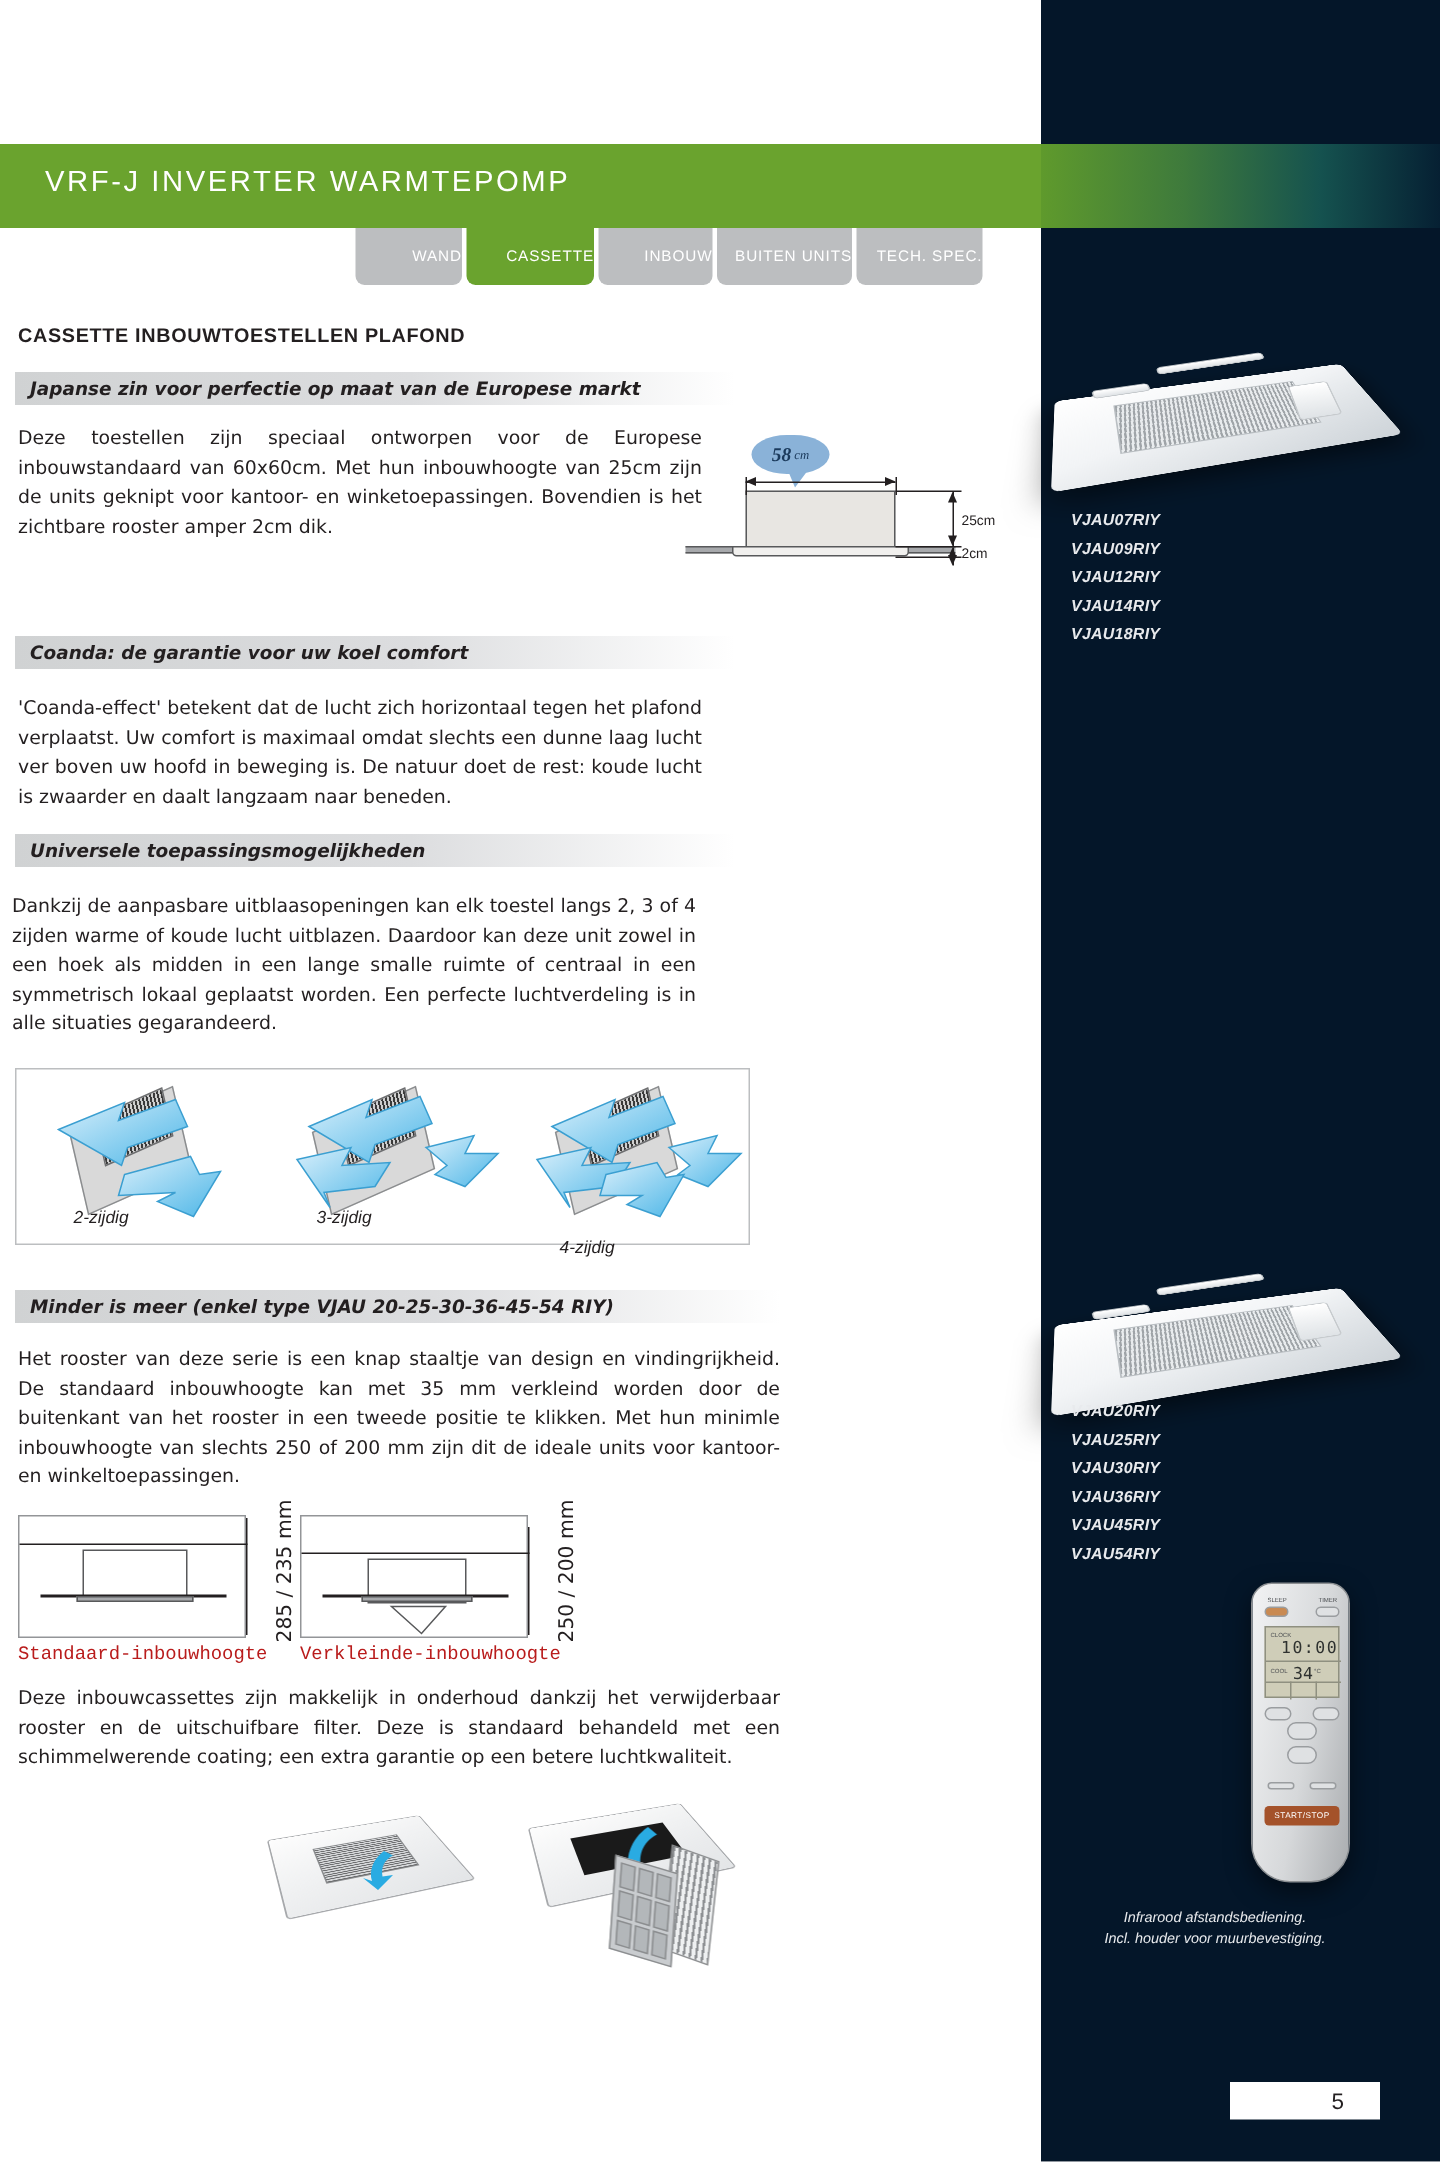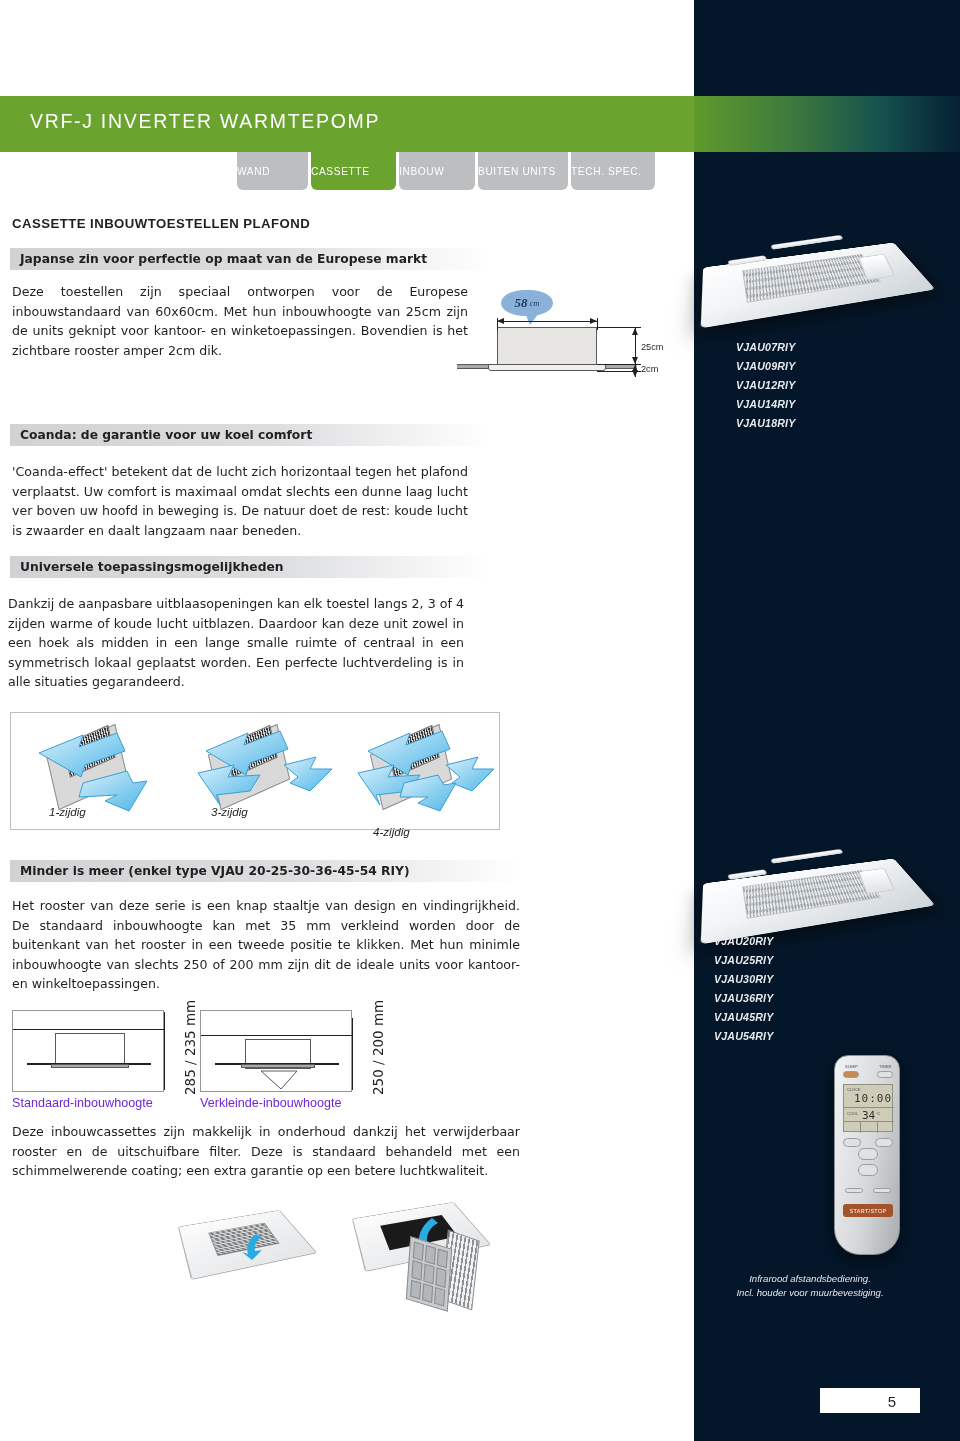--- a/index.html
+++ b/index.html
@@ -37,35 +37,35 @@
     background: linear-gradient(to right, #5f9a2c 0%, #3e7a3c 36%, #15524f 70%, #062033 100%);
   }
 
   
   .tabs { position: absolute; left: 237px; top: 152px; height: 38px; }
   .tab {
     position: absolute; top: 0; height: 38px;
     background: #bcbec0; border-radius: 0 0 6px 6px;
     color: #ffffff; font-size: 10.2px; letter-spacing: .6px;
     font-family: "Liberation Sans", sans-serif;
-    display: flex; align-items: center; justify-content: flex-start;
+    display: flex; align-items: center; justify-content: flex-end;
   }
   .tab.active { background: #6aa32e; }
 
   
   .content { position: absolute; left: 0; top: 0; width: 694px; height: 1441px; }
 
   h2.sec-title {
     position: absolute; font-size: 13.2px; font-weight: bold; color: #231f20;
     letter-spacing: .45px; font-family: "Liberation Sans", sans-serif;
   }
   .bar-head {
     position: absolute; height: 22px;
     background: linear-gradient(to right, #d0d2d3 0%, #dcdddf 55%, #ffffff 100%);
-    display: flex; align-items: center;
+    display: flex; align-items: center; font-style: italic;
   }
   .bar-head span {
     font-size: 12.3px; font-weight: bold; color: #231f20;
     padding-left: 10px; font-family: "DejaVu Sans", sans-serif;
   }
   p.body {
     position: absolute; font-size: 12.6px; line-height: 19.5px;
     color: #231f20; text-align: justify; font-family: "DejaVu Sans", sans-serif;
   }
 
@@ -141,22 +141,22 @@
   .hdraw { position:absolute; border:1px solid #939598; background:#fff; }
   .hdraw .ceil-line { position:absolute; background:#231f20; }
   .hdraw .box { position:absolute; border:1px solid #58595b; background:#fff; }
   .hdraw .grl { position:absolute; background:#a7a9ac; border:1px solid #58595b; }
   .vlabel {
     position:absolute; font-size:13.5px; color:#231f20;
     font-family:"DejaVu Sans", sans-serif;
     transform: rotate(-90deg); transform-origin: left top; white-space:nowrap;
   }
   .hcaption {
-    position:absolute; font-size:12.6px; color:#6d28d9;
-    font-family:Liberation Sans, sans-serif; white-space:nowrap;
+    position:absolute; font-size:12.6px; color:#b91c1c;
+    font-family:Liberation Mono, monospace; white-space:nowrap;
   }
 
   
   .model-list {
     position:absolute; color:#e8eaed; font-style:italic; font-weight:bold;
     font-size:10.6px; line-height:19px; letter-spacing:.2px;
     font-family:"Liberation Sans", sans-serif;
   }
   .remote-caption {
     position:absolute; color:#e8eaed; font-style:italic; font-size:9.6px;
@@ -312,21 +312,21 @@
       <svg style="position:absolute; left:10px; top:12px;" width="140" height="104">
         <defs>
           <linearGradient id="ag1" x1="0" y1="0" x2="1" y2="1">
             <stop offset="0%" stop-color="#d9effb"></stop>
               <stop offset="100%" stop-color="#4cb6e7"></stop>
           </linearGradient>
         </defs>
         <path d="M18 28 L62 10 L58 22 L96 8 L104 26 L64 40 L60 52 Z" fill="url(#ag1)" stroke="#3b9fd1" stroke-width="1"></path>
         <path d="M62 58 L106 46 L112 58 L126 56 L108 86 L84 76 L96 70 L58 72 Z" fill="url(#ag1)" stroke="#3b9fd1" stroke-width="1"></path>
       </svg>
-      <div class="af-label" style="left:38px; top:92px;">1-zijdig</div>
+      <div class="af-label" style="left:38px; top:92px;">2-zijdig</div>
 
       <div class="cass-iso" style="left:200px; top:26px;">
         <div class="plate"></div>
         <div class="inner"></div>
       </div>
       <svg style="position:absolute; left:165px; top:12px;" width="160" height="92">
         <path d="M30 26 L72 8 L68 20 L104 6 L112 24 L74 38 L70 50 Z" fill="url(#ag1)" stroke="#3b9fd1" stroke-width="1"></path>
         <path d="M22 48 L58 40 L52 52 L84 50 L74 66 L40 70 L44 80 Z" fill="url(#ag1)" stroke="#3b9fd1" stroke-width="1"></path>
         <path d="M108 40 L140 32 L134 44 L156 44 L134 66 L114 58 L122 52 Z" fill="url(#ag1)" stroke="#3b9fd1" stroke-width="1"></path>
       </svg>
@@ -408,21 +408,21 @@
   </div>
 
   <div class="photo-cass" style="left:706px; top:232px; width:216px; height:92px;">
     <div class="pc-body"></div>
     <div class="pc-inner"></div>
     <div class="pc-slat" style="left:10%; top:26%; width:18%; height:10%;"></div>
     <div class="pc-slat" style="left:72%; top:16%; width:13%; height:42%;"></div>
     <div class="pc-slat" style="left:30%; top:6%; width:34%; height:9%;"></div>
   </div>
 
-  <div class="model-list" style="left:736px; top:338px; white-space:pre;">VJAU07RIY
+  <div class="model-list" style="left:714px; top:338px; white-space:pre;">VJAU07RIY
 VJAU09RIY
 VJAU12RIY
 VJAU14RIY
 VJAU18RIY</div>
 
   <div class="photo-cass" style="left:706px; top:848px; width:216px; height:92px;">
     <div class="pc-body"></div>
     <div class="pc-inner"></div>
     <div class="pc-slat" style="left:10%; top:24%; width:18%; height:10%;"></div>
     <div class="pc-slat" style="left:72%; top:14%; width:13%; height:42%;"></div>

